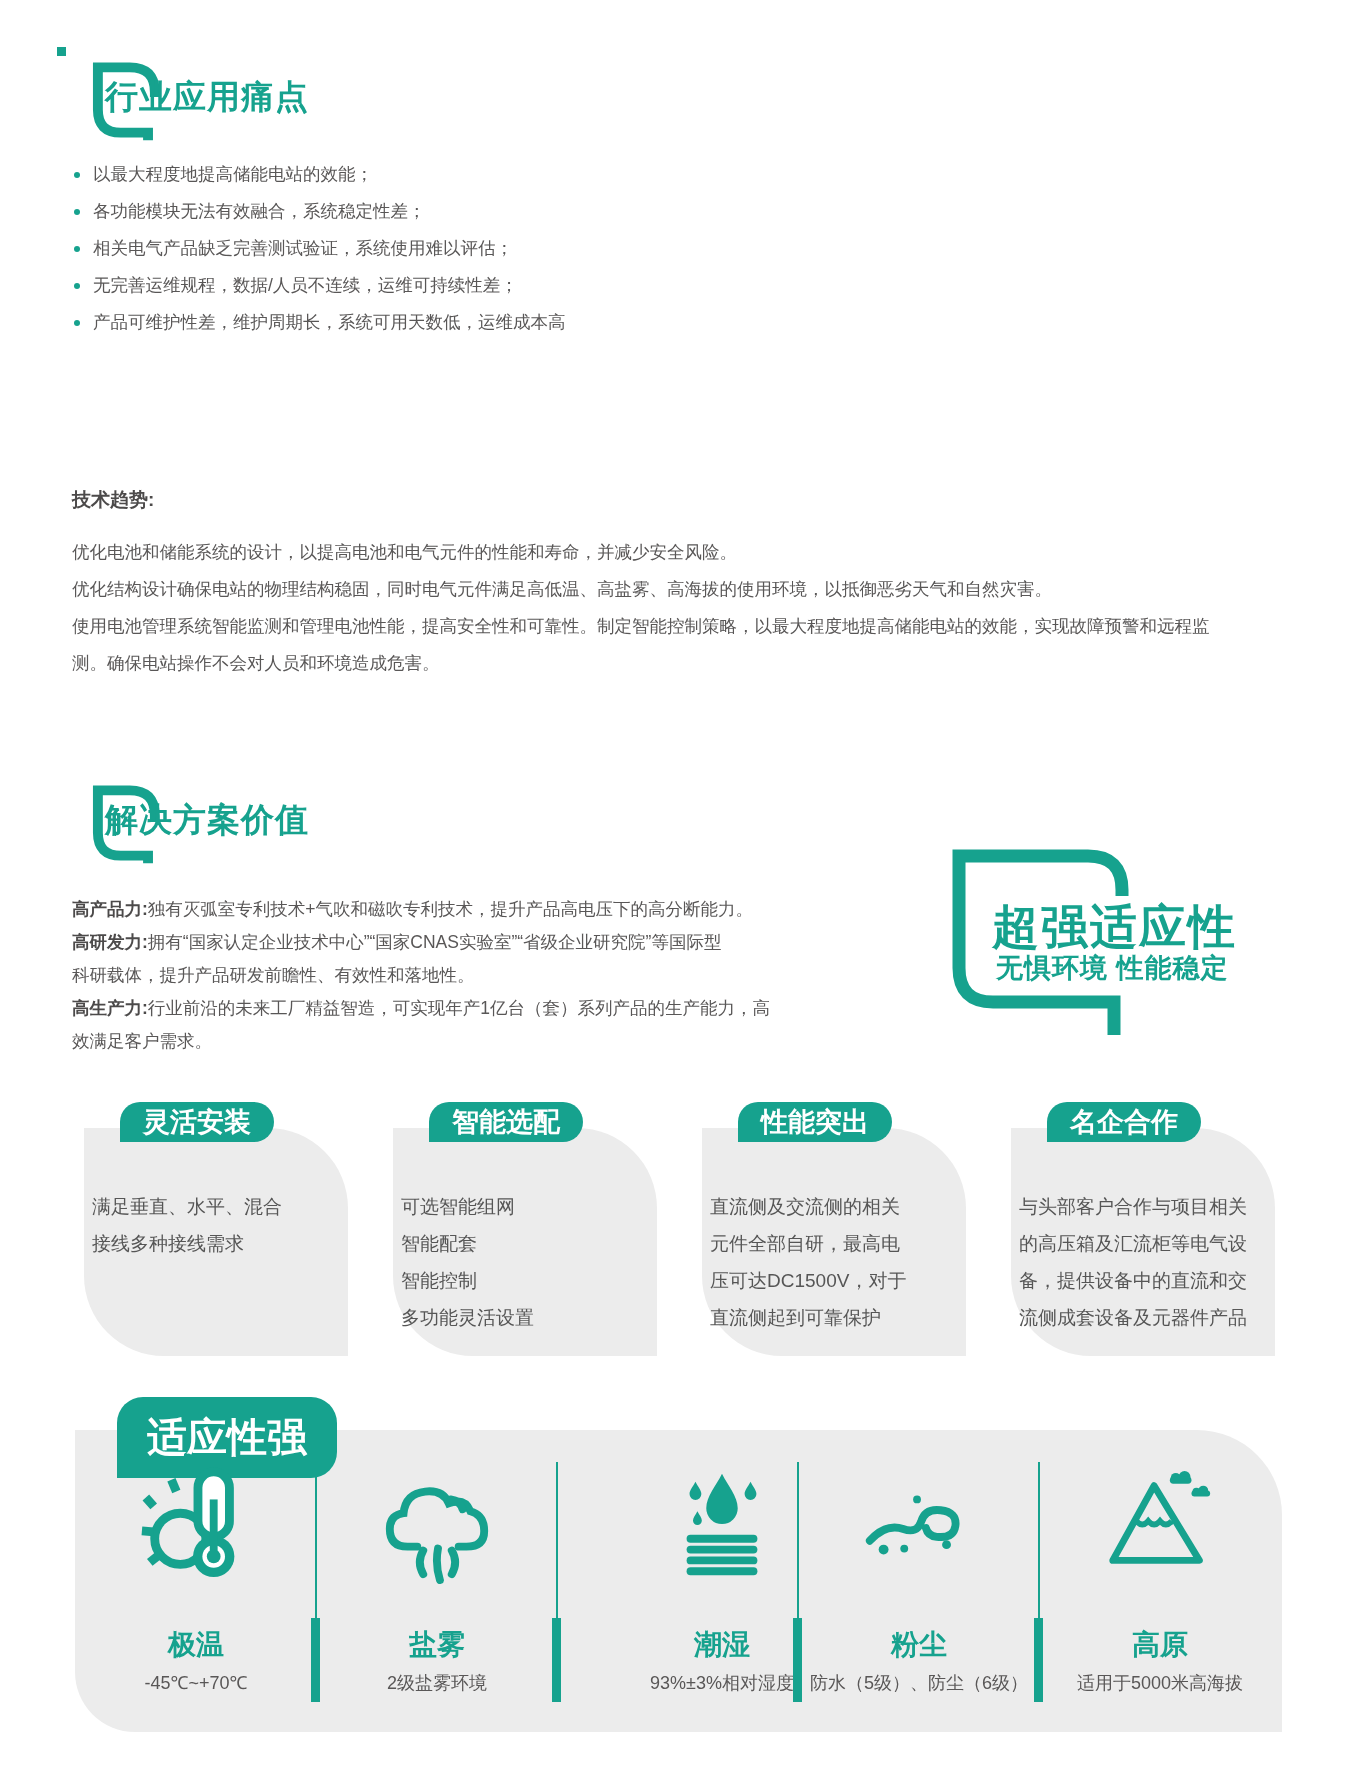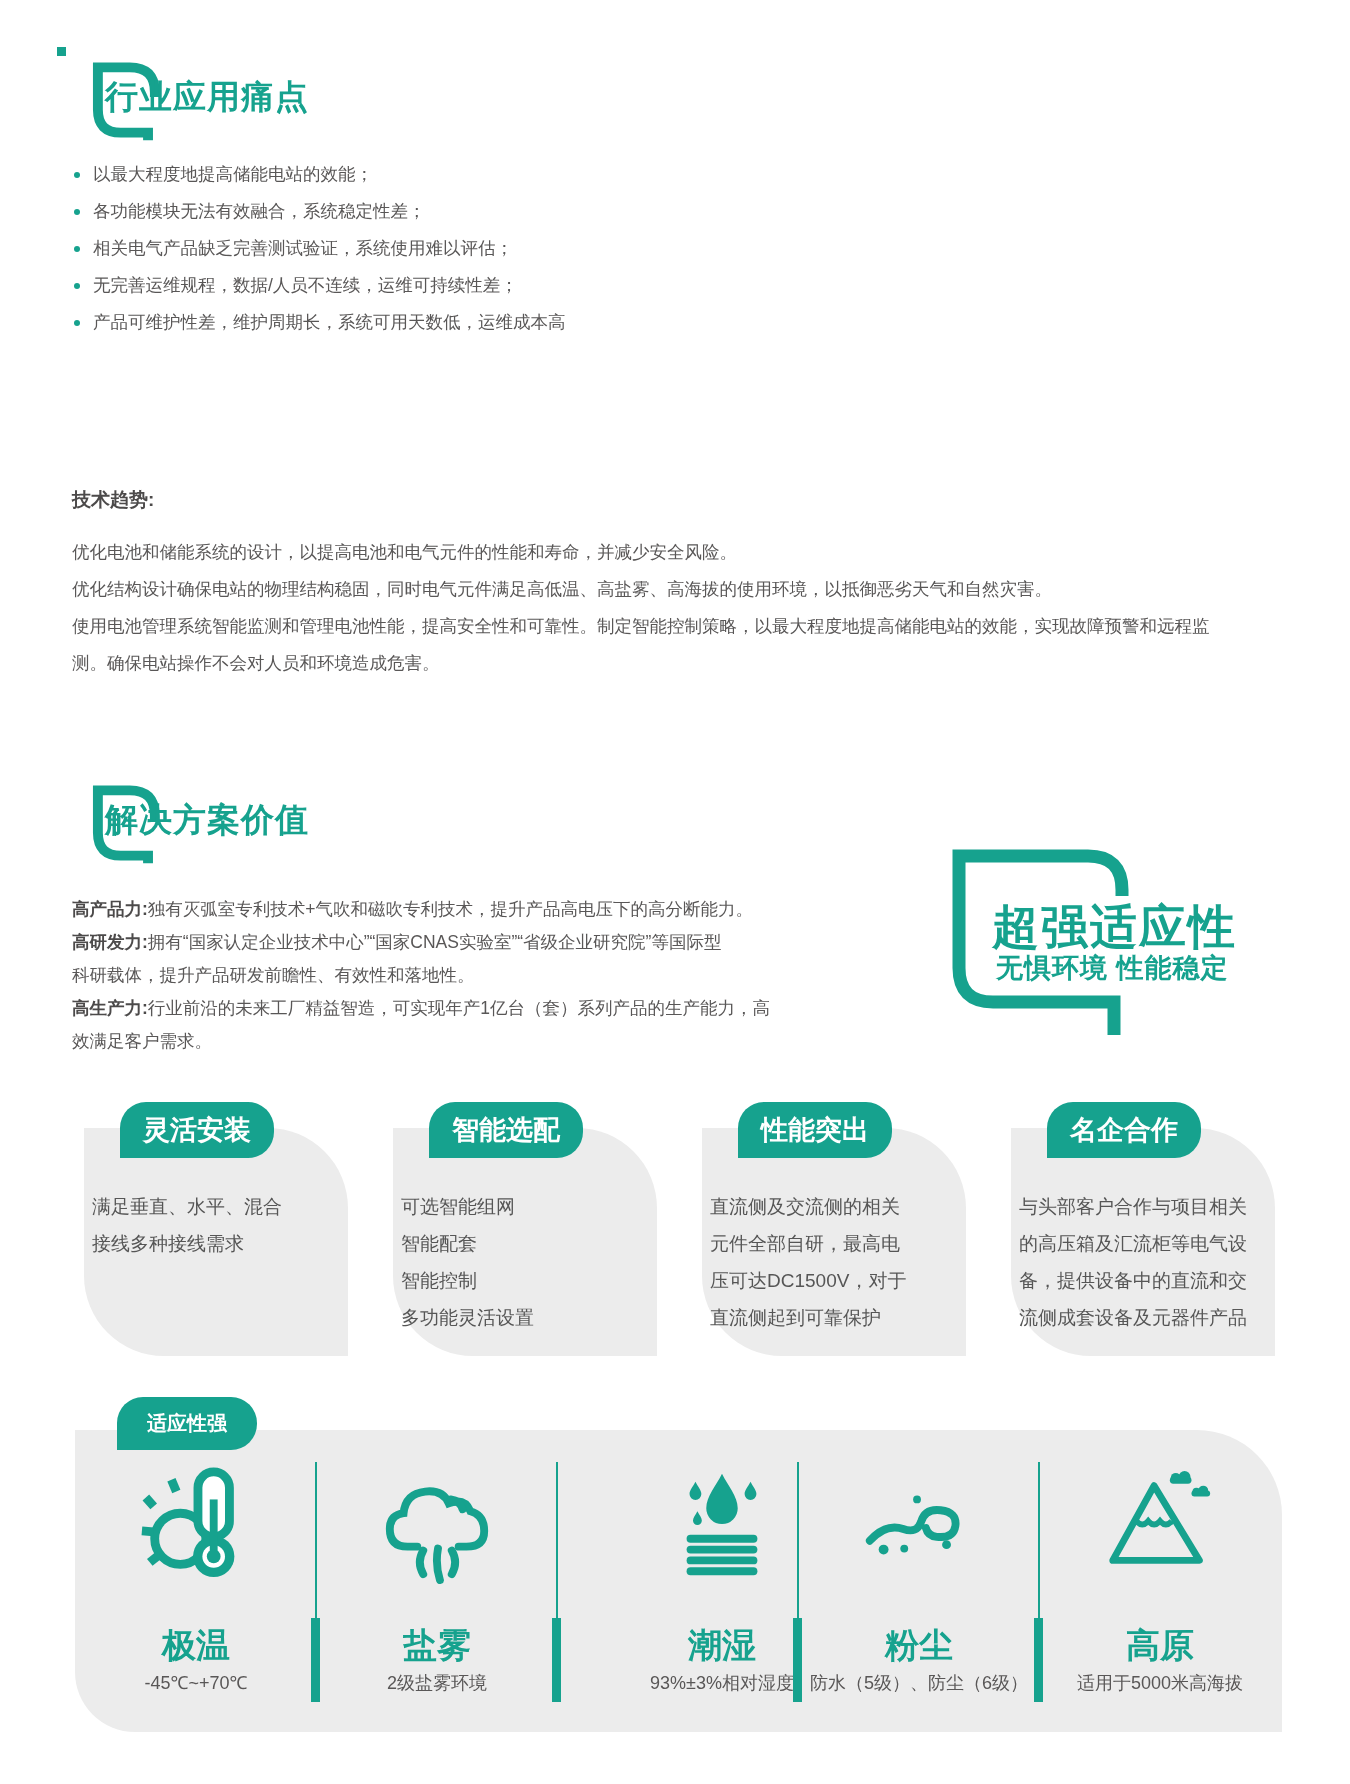--- a/index.html
+++ b/index.html
@@ -40,34 +40,34 @@
   .callout svg{position:absolute;left:0;top:0;}
   .callout-title{position:absolute;left:40px;top:48px;font-size:47px;font-weight:700;
                  color:var(--teal);letter-spacing:2px;white-space:nowrap;}
   .callout-sub{position:absolute;left:44px;top:102px;font-size:27px;font-weight:700;
                color:var(--teal);white-space:nowrap;letter-spacing:1px;}
 
   
   .card{position:absolute;top:1128px;width:264px;height:228px;background:var(--gray-bg);
         border-radius:0 80px 0 80px;}
   .badge{position:absolute;left:36px;top:-26px;background:var(--teal);color:#fff;
-         font-size:27px;font-weight:700;padding:10px 23px;border-radius:26px 26px 26px 0;
+         font-size:27px;font-weight:700;padding:2px 23px;border-radius:26px 26px 26px 0;
          white-space:nowrap;}
   .card-text{position:absolute;left:8px;right:8px;top:60px;text-align:left;
              font-size:19px;line-height:37px;color:#565656;white-space:pre-line;}
 
   
   .panel{position:absolute;left:75px;top:1430px;width:1207px;height:302px;
          background:var(--gray-bg);border-radius:0 85px 0 60px;}
   .panel-badge{position:absolute;left:42px;top:-33px;background:var(--teal);color:#fff;
-               font-size:20px;font-weight:700;padding:13px 30px;border-radius:26px 26px 26px 0;
+               font-size:40px;font-weight:700;padding:13px 30px;border-radius:26px 26px 26px 0;
                white-space:nowrap;}
   .acol{position:absolute;top:0;width:240px;text-align:center;}
   .acol svg{margin-top:36px;width:118px;height:118px;}
-  .acol-label{margin-top:42px;font-size:34px;font-weight:700;color:var(--teal);line-height:30px;}
+  .acol-label{margin-top:42px;font-size:28px;font-weight:700;color:var(--teal);line-height:30px;}
   .acol-sub{margin-top:12px;font-size:18px;color:var(--body);line-height:22px;}
   .divider{position:absolute;top:32px;width:9px;height:270px;}
   .divider .thin{position:absolute;left:3.5px;top:0;width:2px;height:156px;background:var(--teal);}
   .divider .thick{position:absolute;left:0;top:156px;width:9px;height:84px;background:var(--teal);}
 </style>
 </head>
 <body>
 
 <div class="page">
 

